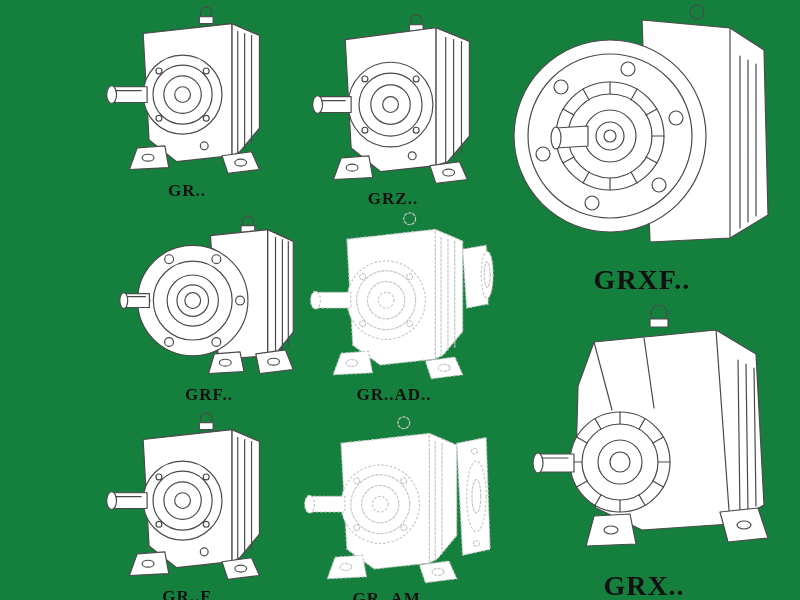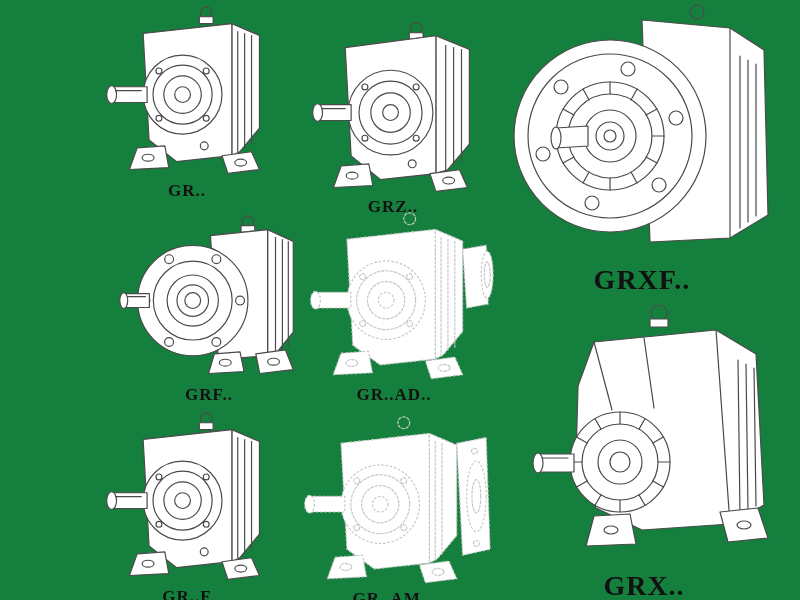--- a/index.html
+++ b/index.html
@@ -50,21 +50,21 @@
       <line class="ln" x1="30" y1="90" x2="56" y2="90"></line>
       <circle class="ln" cx="120" cy="146" r="4"></circle>
       <polygon class="fw" points="52,148 80,146 84,168 44,170"></polygon>
       <ellipse class="ln" cx="63" cy="158" rx="6" ry="3.5"></ellipse>
       <polygon class="fw" points="138,156 168,152 176,170 144,174"></polygon>
       <ellipse class="ln" cx="157" cy="163" rx="6" ry="3.5"></ellipse>
     </svg>
     <div class="lbl">GR..</div>
   </div>
 
-  <div class="fig" style="left:292px;top:18px;width:202px;">
+  <div class="fig" style="left:292px;top:10px;width:202px;">
     <svg viewBox="0 0 205 180">
       <circle class="ln" cx="126" cy="11" r="6"></circle>
       <rect class="fw" x="119" y="15" width="14" height="7"></rect>
       <polygon class="fw" points="54,30 146,18 180,32 88,44"></polygon>
       <circle class="ln" cx="74" cy="32" r="2"></circle>
       <circle class="ln" cx="136" cy="22" r="2"></circle>
       <circle class="ln" cx="164" cy="31" r="2"></circle>
       <circle class="ln" cx="104" cy="40" r="2"></circle>
       <circle class="ln" cx="120" cy="30" r="2"></circle>
       <polygon class="fw" points="146,18 180,32 180,128 158,154 146,158"></polygon>

